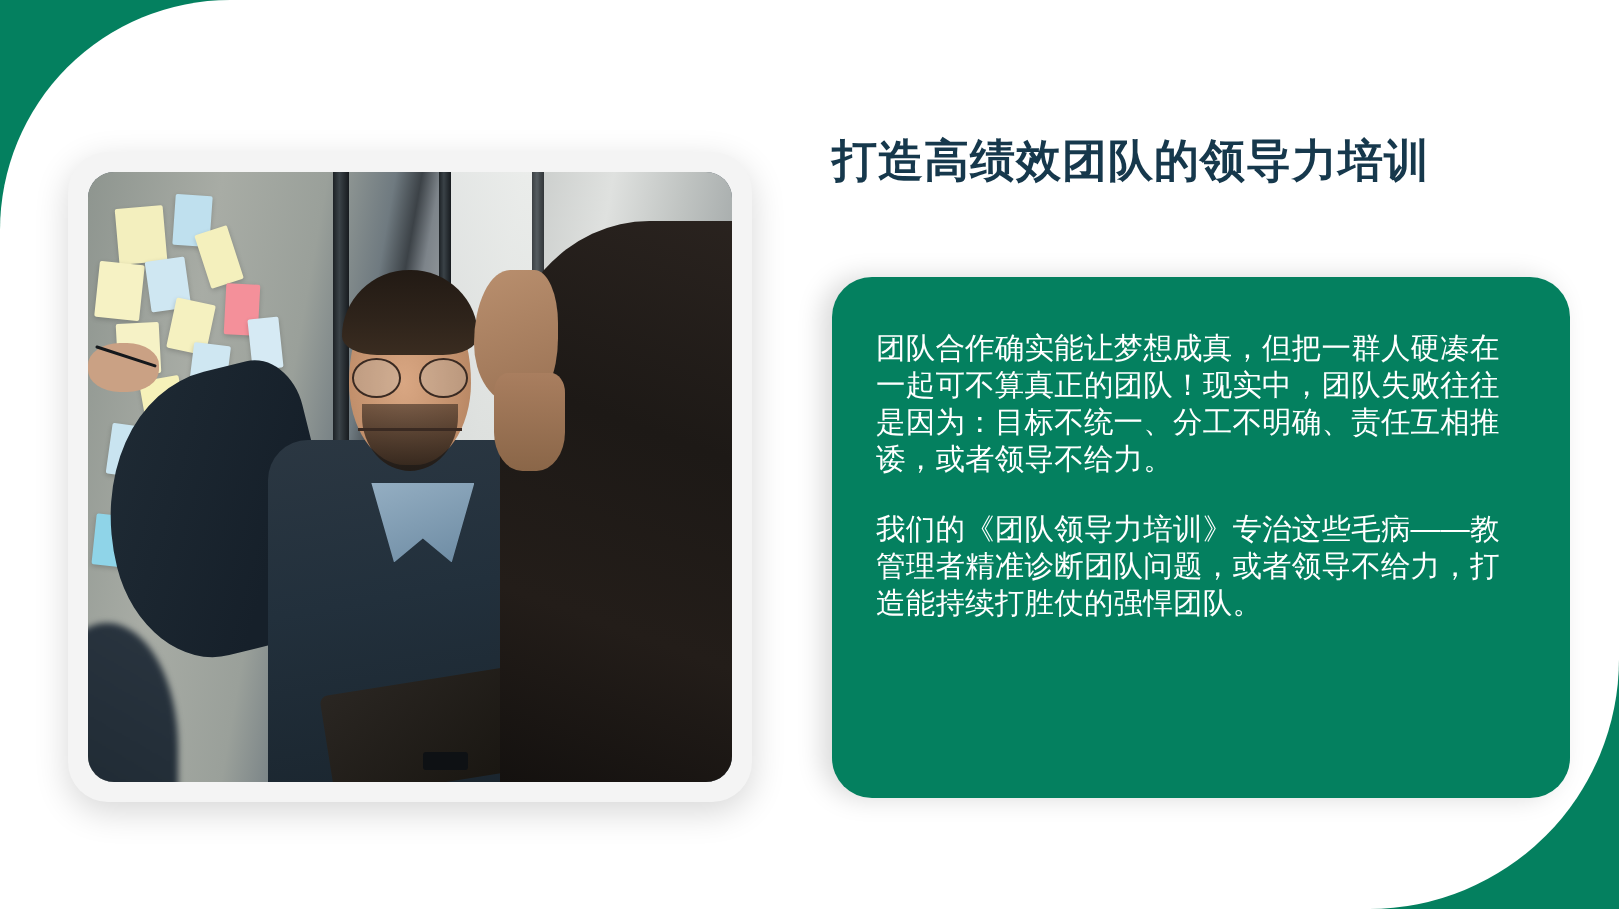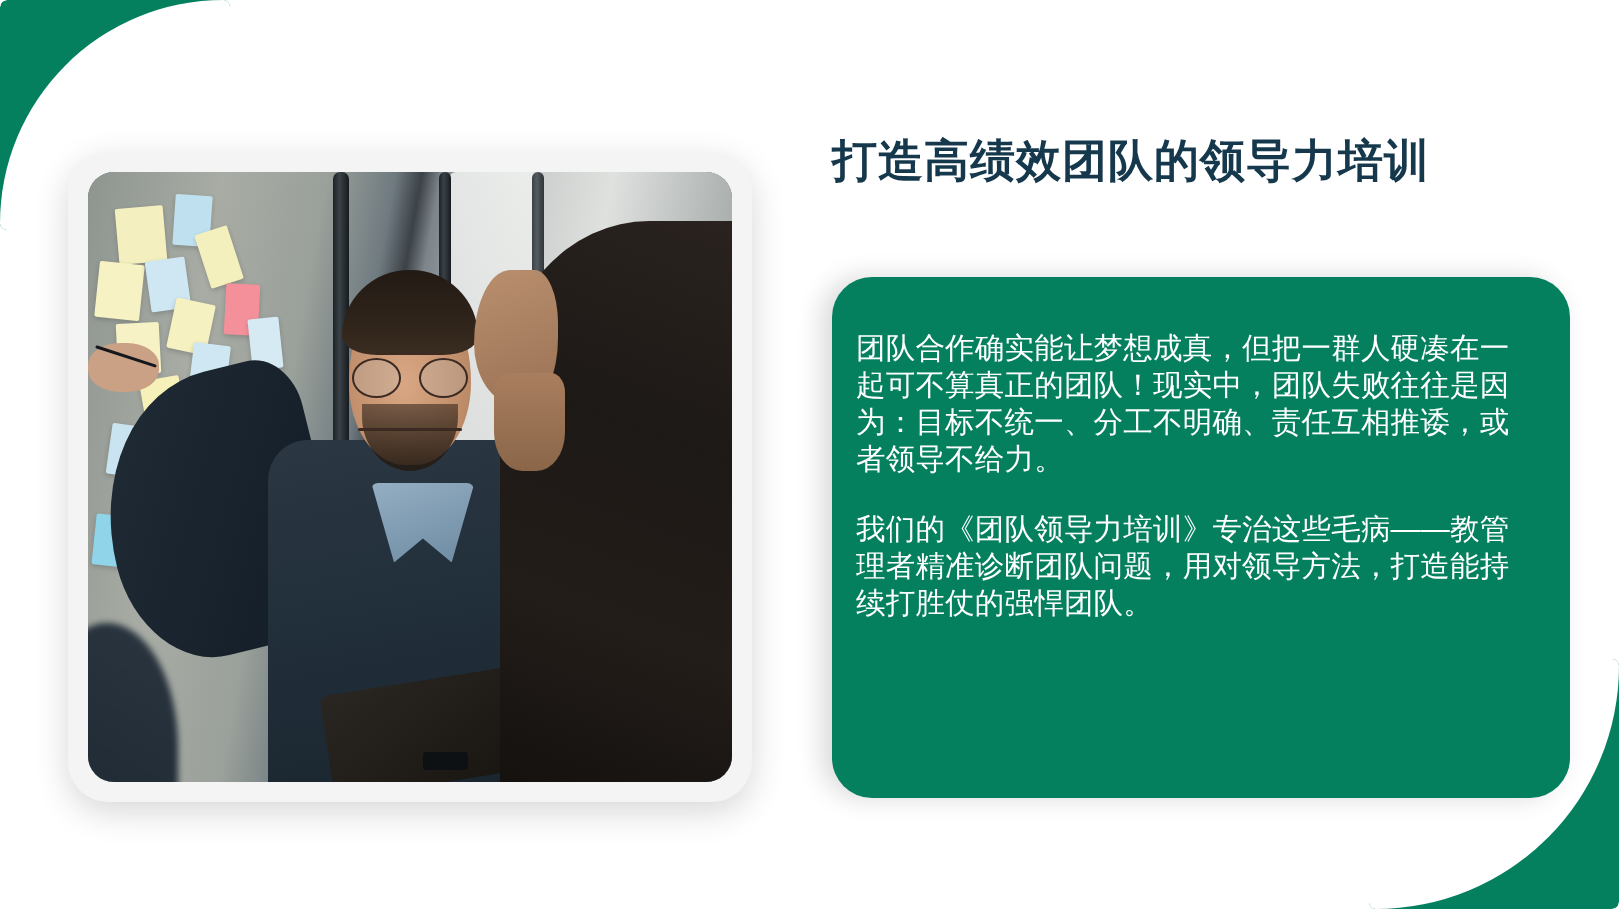--- a/index.html
+++ b/index.html
@@ -1,16 +1,16 @@
 <!DOCTYPE html>
 <html lang="zh" style="--brand: #04805f; --title-color: #16384c;"><head>
 <meta charset="utf-8">
 <title>Slide</title>
 <style>
-  * { box-sizing: border-box; margin: 0; padding: 0; border-radius: 7px; }
+  * { box-sizing: border-box; margin: 0; padding: 0; }
 
   html, body {
     width: 1619px;
     height: 909px;
     overflow: hidden;
     background: #ffffff;
     font-family: "Liberation Sans", "DejaVu Sans", sans-serif;
   }
 
   .slide {
@@ -267,21 +267,21 @@
   .green-card {
     position: absolute;
     left: 832px;
     top: 277px;
     width: 738px;
     height: 521px;
     background: var(--brand, #04805f);
     border-radius: 40px;
     box-shadow: -10px 0 26px rgba(0,0,0,0.15);
     z-index: 6;
-    padding: 52px 58px 40px 24px;
+    padding: 52px 58px 40px 44px;
     overflow: hidden;
   }
 
   .card-body {
     color: #ffffff;
     font-size: 29.5px;
     line-height: 1.26;
     letter-spacing: .2px;
   }
 
@@ -352,17 +352,17 @@
       <div class="ph-woman-face"></div>
       <div class="ph-woman-neck"></div>
     </div>
   </div>
 
   <h1 class="title">打造高绩效团队的领导力培训</h1>
 
   <div class="green-card">
     <div class="card-body">
       <p>团队合作确实能让梦想成真，但把一群人硬凑在一起可不算真正的团队！现实中，团队失败往往是因为：目标不统一、分工不明确、责任互相推诿，或者领导不给力。</p>
-      <p>我们的《团队领导力培训》专治这些毛病——教管理者精准诊断团队问题，用对领导方法，打造能持续打胜仗的强悍团队。</p>
+      <p>我们的《团队领导力培训》专治这些毛病——教管理者精准诊断团队问题，或者领导不给力，打造能持续打胜仗的强悍团队。</p>
     </div>
   </div>
 
 </div>
 
 </body></html>

